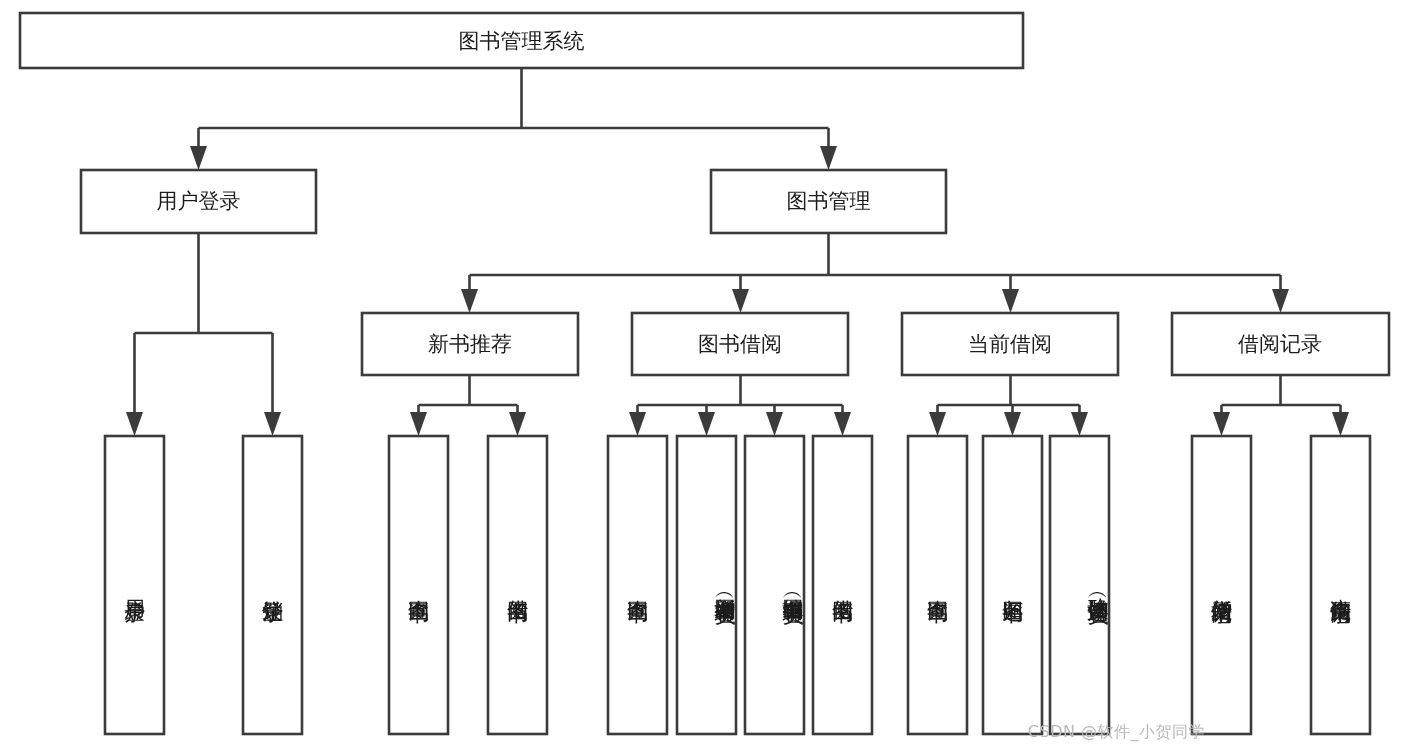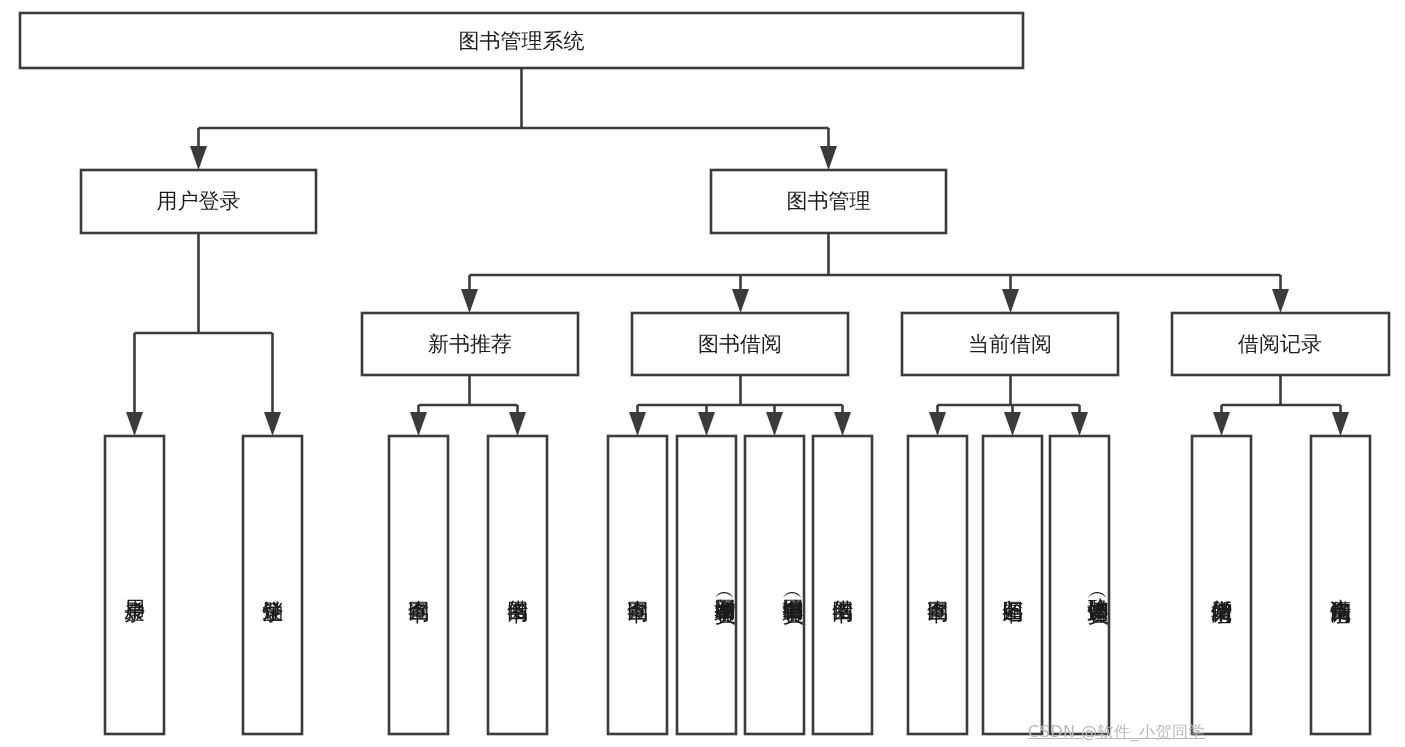--- a/index.html
+++ b/index.html
@@ -68,21 +68,20 @@
   }
   .watermark {
     position: absolute;
     right: 6px;
     bottom: 4px;
     font-family: "DejaVu Sans", "Liberation Sans", sans-serif;
     font-size: 16px;
     color: #b9b9b9;
     letter-spacing: 0.5px;
     white-space: nowrap;
-    text-decoration: underline;
   }
 </style>
 </head>
 <body>
 
 <div id="diagram-root">
 
   <svg class="diagram-svg" viewBox="0 0 1405 747">
 
     <g>

